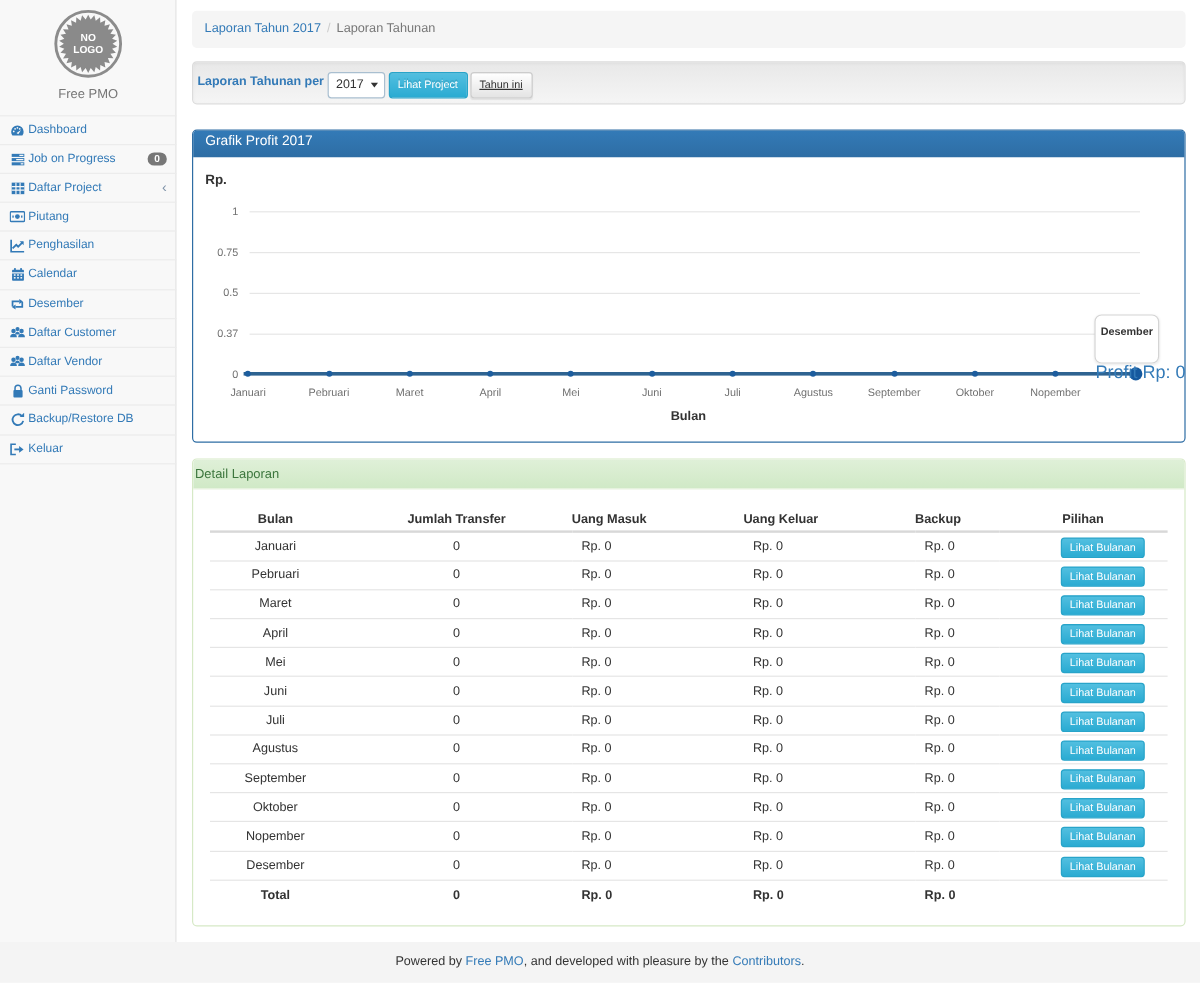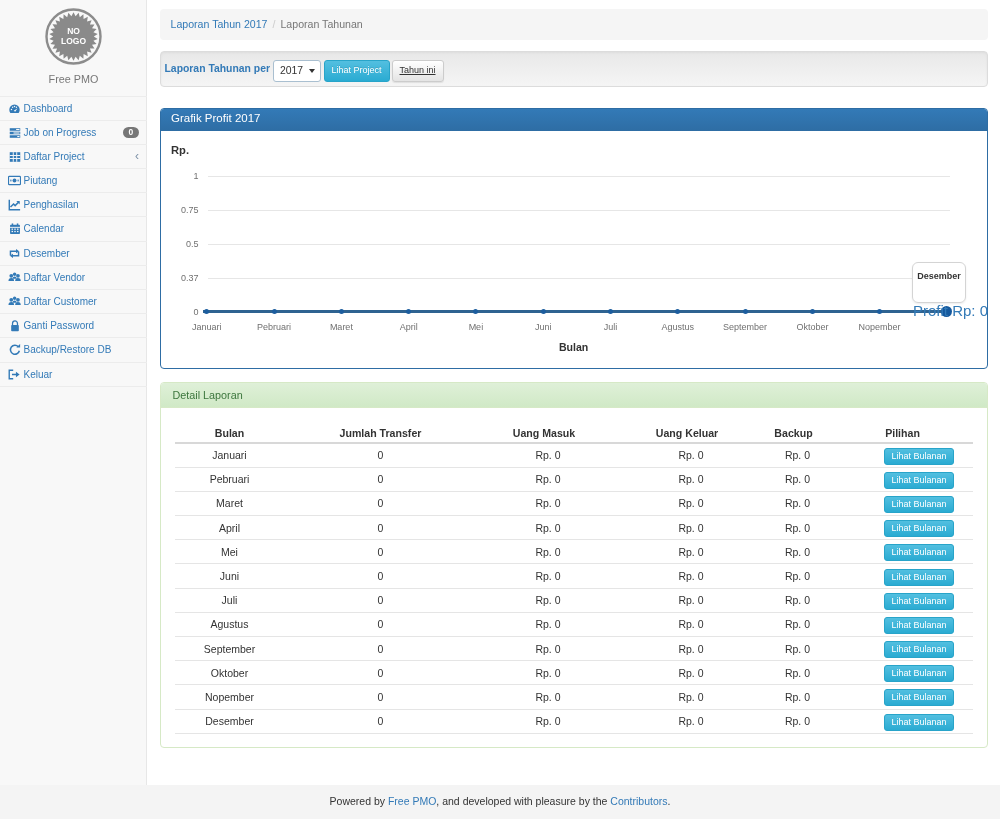--- a/index.html
+++ b/index.html
@@ -42,28 +42,28 @@
 .dot { position:absolute; top:178.4px; width:5.2px; height:5.2px; border-radius:50%; background:#1c5d9e; }
 .bigdot { position:absolute; top:175.5px; width:11px; height:11px; border-radius:50%; background:#15599e; }
 .mlab { position:absolute; top:191.2px; width:68px; text-align:center; line-height:10px; }
 #xtitle { position:absolute; left:383.1px; top:210px; width:60px; text-align:center; font-weight:bold; font-size:10.6px; color:#333; }
 #tip { position:absolute; left:751.5px; top:131.5px; width:54px; height:41px; background:rgba(255,255,255,.97); border:1px solid #d4d4d4; border-radius:6px; box-shadow:0 1px 2px rgba(0,0,0,.08); text-align:center; white-space:nowrap; }
 #tip .t1 { font-weight:bold; font-size:9px; margin-top:8px; color:#333; }
 #tip .t2 { font-size:15px; color:#337ab7; margin-top:21px; }
 
 
 #p2 { position:absolute; left:12.5px; top:382px; width:828px; border:1px solid #d6e9c6; border-radius:4px; background:#fff; }
-#p2h { height:25px; background:linear-gradient(#dff0d8,#d0e9c6); border-bottom:1px solid #d6e9c6; border-radius:3px 3px 0 0; color:#3c763d; line-height:25px; padding-left:12px; font-size:10.8px; }
+#p2h { height:25px; background:linear-gradient(#dff0d8,#d0e9c6); border-bottom:1px solid #d6e9c6; border-radius:3px 3px 0 0; color:#3c763d; line-height:25px; padding-left:2px; font-size:10.8px; }
 #p2b { padding:15px 14px 13.5px; }
 table { border-collapse:collapse; width:798px; table-layout:fixed; font-size:10.5px; }
 th { font-weight:bold; border-bottom:2px solid #d8d8d8; height:20px; padding:0; font-size:10.6px; }
 td { border-bottom:1px solid #e5e5e5; height:24.2px; padding:0 8px; }
 tr.tot td { border-bottom:none; }
 .c { text-align:center; }
-.r { text-align:center; }
+.r { text-align:left; }
 .b { font-weight:bold; }
 .btnmini { display:inline-block; position:relative; top:1px; background:linear-gradient(#52bfe0,#2aabd2); border:1px solid #28a4c9; color:#fff; font-size:9px; line-height:13px; padding:1px 6px; border-radius:3px;margin-left:33px; }
 
 
 #footer { position:absolute; left:0; top:785px; width:1000px; height:34px; text-align:center; color:#333; font-size:10.5px; }
 #footer div { margin-top:10px; }
 </style></head>
 <body>
 <div id="main">
   <div id="crumb"><a>Laporan Tahun 2017</a><span class="sep">/</span>Laporan Tahunan</div>
@@ -227,20 +227,28 @@
               <td class="c"><span class="btnmini">Lihat Bulanan</span></td>
             </tr>
         <tr>
               <td class="c">Desember</td>
               <td class="c">0</td>
               <td class="r">Rp. 0</td>
               <td class="r">Rp. 0</td>
               <td class="r">Rp. 0</td>
               <td class="c"><span class="btnmini">Lihat Bulanan</span></td>
             </tr>
+        <tr class="tot">
+              <td class="c b">Total</td>
+              <td class="c b">0</td>
+              <td class="r b">Rp. 0</td>
+              <td class="r b">Rp. 0</td>
+              <td class="r b">Rp. 0</td>
+              <td></td>
+            </tr>
       </tbody>
         </table>
     </div>
   </div>
 </div>
 <div id="sidebar">
   <svg id="logo" width="57" height="57" viewBox="0 0 57 57">
     <circle cx="28.5" cy="28.5" r="27" fill="none" stroke="#8c8c8c" stroke-width="2.4"></circle>
     <polygon points="28.5,4.2 30.6,8.3 33.6,4.7 34.8,9.2 38.4,6.3 38.6,10.9 42.8,8.8 42.1,13.4 46.6,12.2 44.9,16.6 49.5,16.4 47.0,20.2 51.6,21.0 48.4,24.3 52.7,26.0 48.8,28.5 52.7,31.0 48.4,32.7 51.6,36.0 47.0,36.8 49.5,40.6 44.9,40.4 46.6,44.8 42.1,43.6 42.8,48.2 38.6,46.1 38.4,50.7 34.8,47.8 33.6,52.3 30.6,48.7 28.5,52.8 26.4,48.7 23.4,52.3 22.2,47.8 18.6,50.7 18.4,46.1 14.2,48.2 14.9,43.6 10.4,44.8 12.1,40.4 7.5,40.7 10.0,36.8 5.4,36.0 8.6,32.7 4.3,31.0 8.2,28.5 4.3,26.0 8.6,24.3 5.4,21.0 10.0,20.2 7.5,16.3 12.1,16.6 10.4,12.2 14.9,13.4 14.2,8.8 18.4,10.9 18.6,6.3 22.2,9.2 23.4,4.7 26.4,8.3" fill="#8a8a8a"></polygon>
     <text x="28.5" y="26" text-anchor="middle" fill="#fff" font-size="8.5" font-weight="bold" font-family="Liberation Sans, sans-serif">NO</text>
@@ -331,32 +339,32 @@
       </li>
     <li>
         <span class="mi"><svg width="14" height="11" viewBox="0 0 18 14">
             <circle cx="4.2" cy="4.8" r="2.4" fill="#337ab7"></circle>
             <path d="M0.6 11.6 Q0.6 7.8 4.2 7.8 Q7.8 7.8 7.8 11.6 Z" fill="#337ab7"></path>
             <circle cx="12.8" cy="4.8" r="2.4" fill="#337ab7"></circle>
             <path d="M9.2 11.6 Q9.2 7.8 12.8 7.8 Q16.4 7.8 16.4 11.6 Z" fill="#337ab7"></path>
             <circle cx="8.5" cy="2.8" r="2.2" fill="#337ab7"></circle>
             <path d="M5.9 8.6 Q6.1 5.7 8.5 5.7 Q10.9 5.7 11.1 8.6 Z" fill="#337ab7"></path>
           </svg></span>
-        <span class="mt">Daftar Vendor</span>
+        <span class="mt">Daftar Customer</span>
       </li>
     <li>
         <span class="mi"><svg width="14" height="11" viewBox="0 0 18 14">
             <circle cx="4.2" cy="4.8" r="2.4" fill="#337ab7"></circle>
             <path d="M0.6 11.6 Q0.6 7.8 4.2 7.8 Q7.8 7.8 7.8 11.6 Z" fill="#337ab7"></path>
             <circle cx="12.8" cy="4.8" r="2.4" fill="#337ab7"></circle>
             <path d="M9.2 11.6 Q9.2 7.8 12.8 7.8 Q16.4 7.8 16.4 11.6 Z" fill="#337ab7"></path>
             <circle cx="8.5" cy="2.8" r="2.2" fill="#337ab7"></circle>
             <path d="M5.9 8.6 Q6.1 5.7 8.5 5.7 Q10.9 5.7 11.1 8.6 Z" fill="#337ab7"></path>
           </svg></span>
-        <span class="mt">Daftar Customer</span>
+        <span class="mt">Daftar Vendor</span>
       </li>
     <li>
         <span class="mi"><svg width="10" height="12" viewBox="0 0 13 16">
             <path d="M3.2 7 L3.2 4.6 A3.3 3.3 0 0 1 9.8 4.6 L9.8 7" stroke="#337ab7" stroke-width="1.7" fill="none"></path>
             <rect x="1.4" y="6.6" width="10.2" height="8.4" rx="1.1" fill="#337ab7"></rect>
           </svg></span>
         <span class="mt">Ganti Password</span>
       </li>
     <li>
         <span class="mi"><svg width="12" height="12" viewBox="0 0 16 16">

